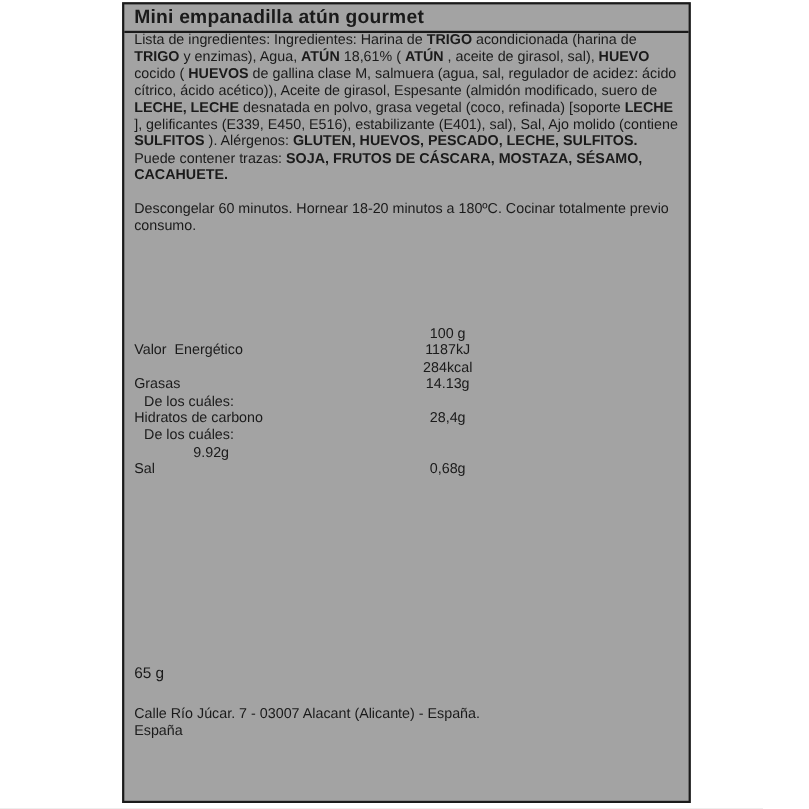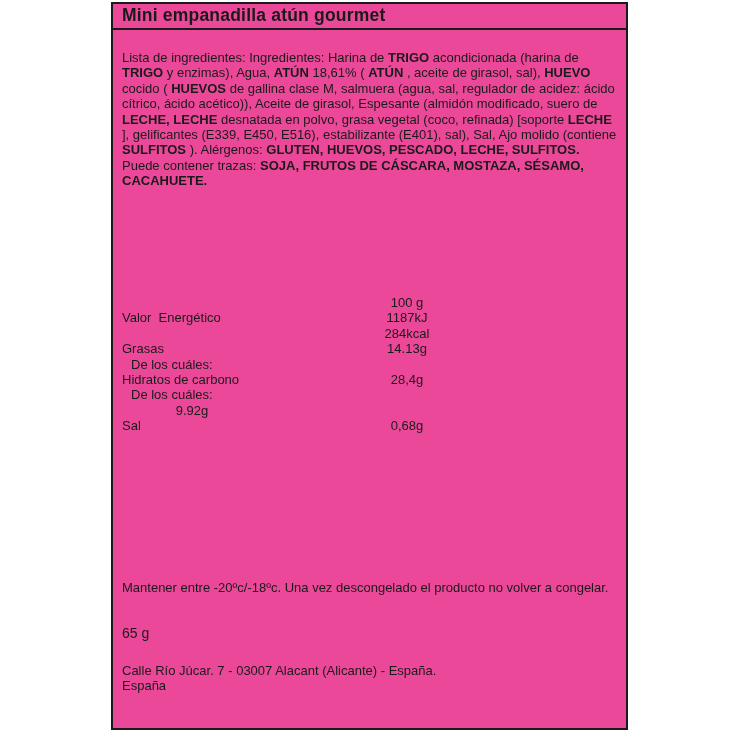--- a/index.html
+++ b/index.html
@@ -17,42 +17,41 @@
     overflow: hidden;
   }
   .label-box {
     position: absolute;
     left: 111px;
     top: 2px;
     width: 517px;
     height: 728px;
     border: 2px solid #1a1a1a;
     box-sizing: border-box;
-    background: #ec4899;
+    background: #a3a3a3;
   }
   .title {
     position: absolute;
     left: 0;
     right: 0;
     top: 0;
     padding: 1px 9px 2px 9px;
     font-size: 17.5px;
     font-weight: bold;
     letter-spacing: 0.2px;
     border-bottom: 2px solid #1a1a1a;
     white-space: nowrap;
     overflow: hidden;
   }
   .para {
     position: absolute;
     left: 9px;
     width: 498px;
     font-size: 13px;
     line-height: 15.4px;
-    margin-top: 22px;
   }
   .b { font-weight: bold; }
   .ingredients { top: 24px; }
   .cooking { top: 178px; }
   .storage { top: 554px; }
   .weight {
     top: 600px;
     font-size: 14px;
     font-weight: normal;
   }
@@ -85,20 +84,21 @@
 </head>
 <body>
 
 <div class="canvas">
   <div class="label-box">
 
     <div class="title">Mini empanadilla atún gourmet</div>
 
     <div class="para ingredients"><span>Lista de ingredientes: Ingredientes: Harina de </span><span class="b">TRIGO</span><span> acondicionada (harina de </span><span class="b">TRIGO</span><span> y enzimas), Agua, </span><span class="b">ATÚN</span><span> 18,61% ( </span><span class="b">ATÚN</span><span> , aceite de girasol, sal), </span><span class="b">HUEVO</span><span> cocido ( </span><span class="b">HUEVOS</span><span> de gallina clase M, salmuera (agua, sal, regulador de acidez: ácido cítrico, ácido acético)), Aceite de girasol, Espesante (almidón modificado, suero de </span><span class="b">LECHE, LECHE</span><span> desnatada en polvo, grasa vegetal (coco, refinada) [soporte </span><span class="b">LECHE</span><span> ], gelificantes (E339, E450, E516), estabilizante (E401), sal), Sal, Ajo molido (contiene </span><span class="b">SULFITOS</span><span> ). Alérgenos: </span><span class="b">GLUTEN, HUEVOS, PESCADO, LECHE, SULFITOS.</span><span> Puede contener trazas: </span><span class="b">SOJA, FRUTOS DE CÁSCARA, MOSTAZA, SÉSAMO, CACAHUETE.</span></div>
 
+    <div class="para cooking">Descongelar 60 minutos. Hornear 18-20 minutos a 180ºC. Cocinar totalmente previo consumo.</div>
 
     <div class="nutrition">
       <div class="nrow">
         <span class="nlabel"></span>
         <span class="nvalue">100 g</span>
       </div>
       <div class="nrow">
         <span class="nlabel">Valor  Energético</span>
         <span class="nvalue">1187kJ</span>
       </div>
@@ -124,21 +124,20 @@
       </div>
       <div class="nrow">
         <span class="nvalue">9.92g</span>
       </div>
       <div class="nrow">
         <span class="nlabel">Sal</span>
         <span class="nvalue">0,68g</span>
       </div>
     </div>
 
-    <div class="para storage">Mantener entre -20ºc/-18ºc. Una vez descongelado el producto no volver a congelar.</div>
 
     <div class="para weight">65 g</div>
 
     <div class="para manufacturer">
       <span class="line">Calle Río Júcar. 7 - 03007 Alacant (Alicante) - España.</span>
       <span class="line">España</span>
     </div>
 
   </div>
 </div>

